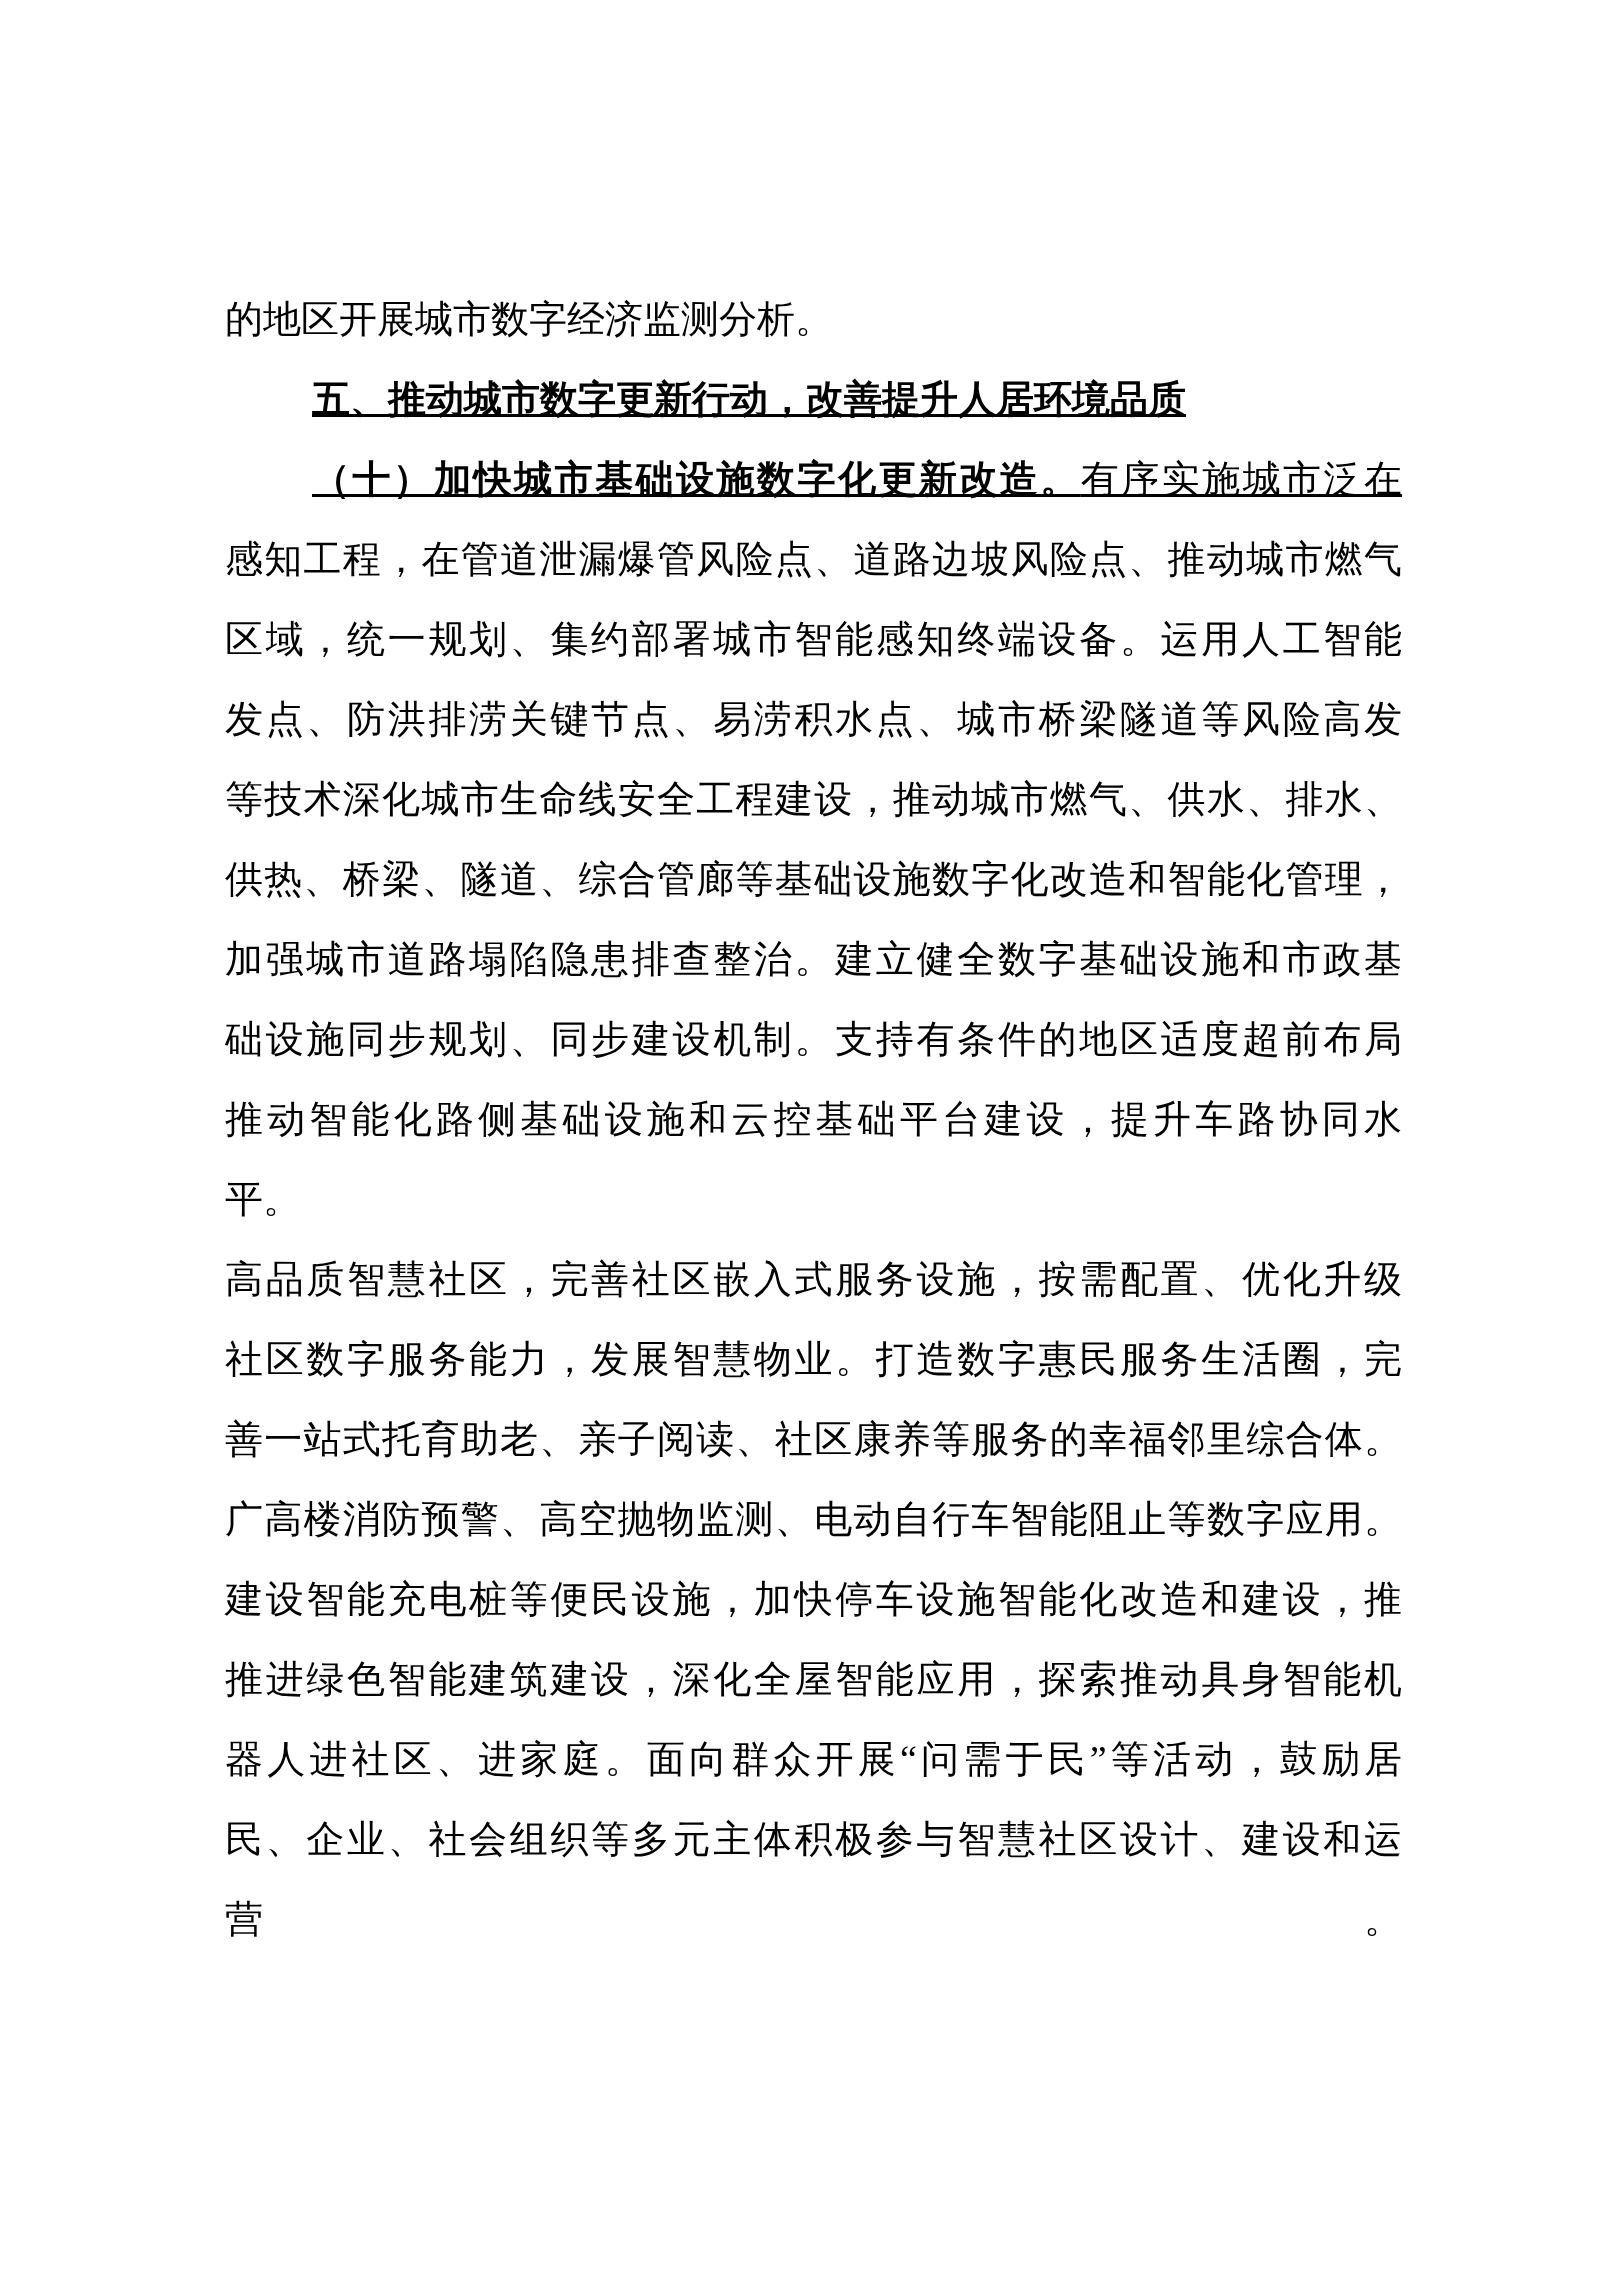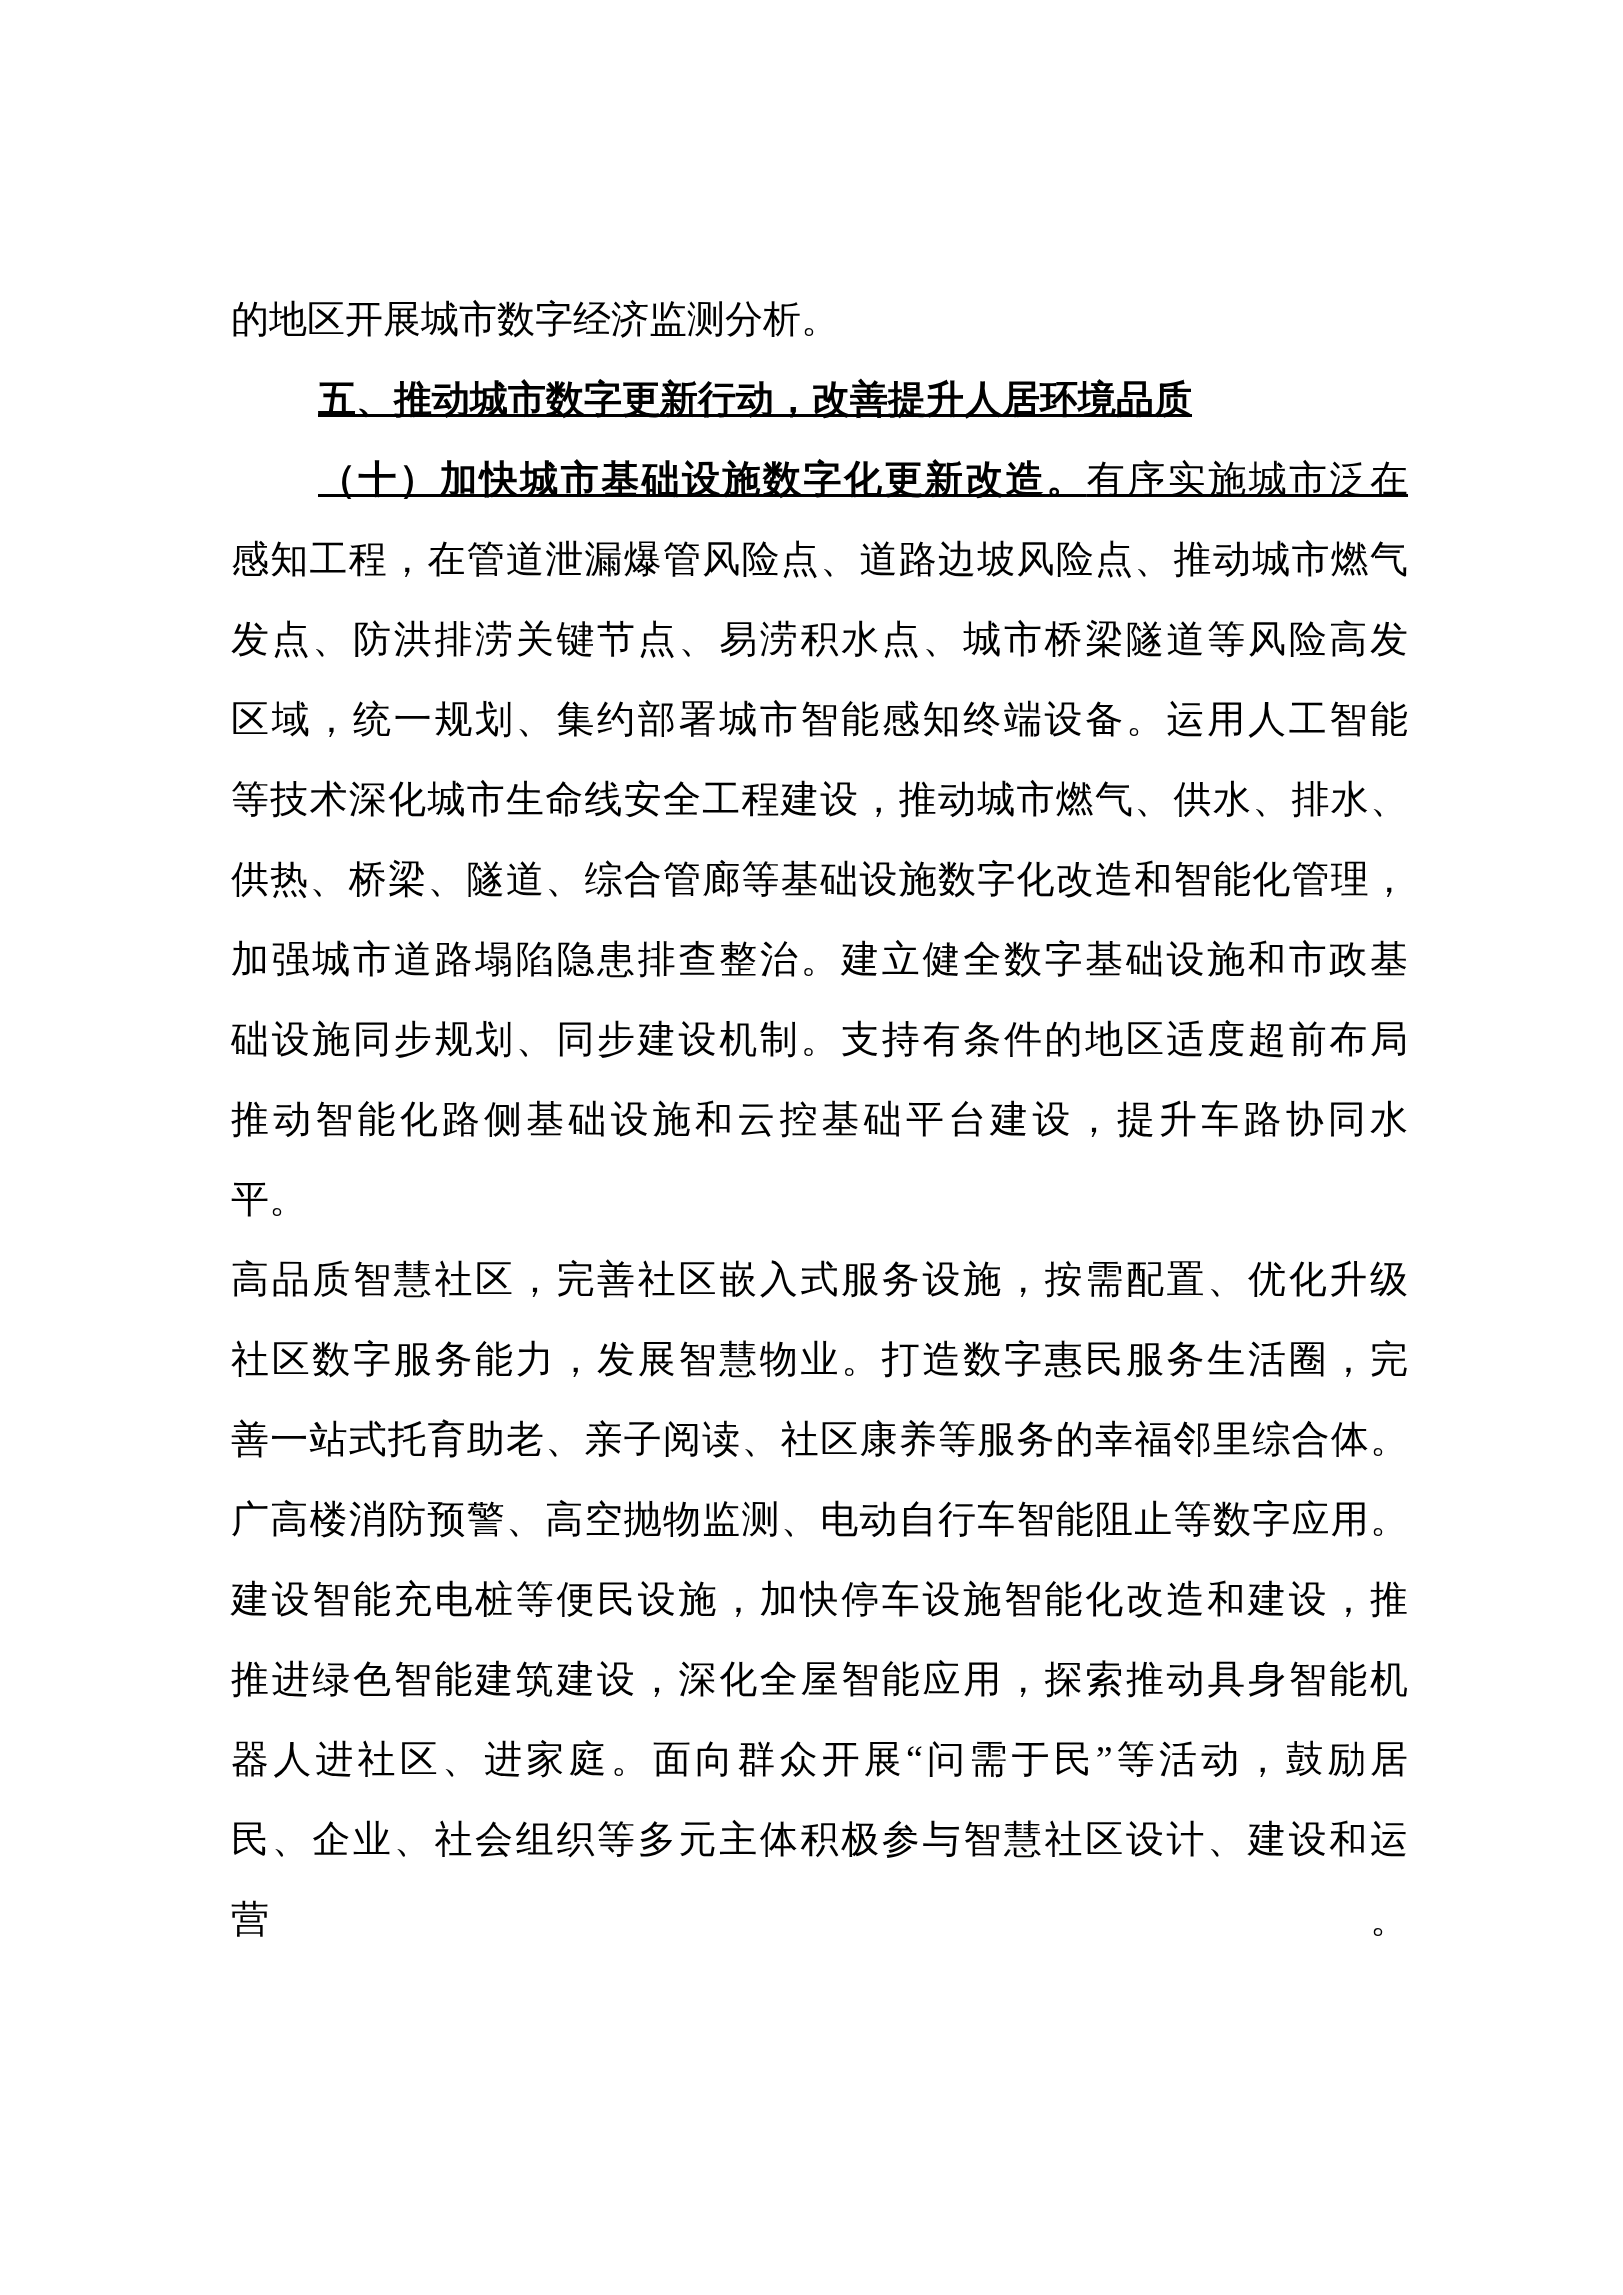--- a/index.html
+++ b/index.html
@@ -18,21 +18,20 @@
   }
   .text-block {
     position: absolute;
     left: 225px;
     top: 279px;
     width: 1177px;
     font-size: 38px;
     line-height: 80px;
     text-align: justify;
     text-justify: inter-character;
-    margin-left: 6px;
   }
   .line {
     text-align: justify;
     text-justify: inter-character;
     text-align-last: left;
   }
   .line.stretch {
     text-align-last: justify;
   }
   .line.indent {
@@ -53,22 +52,22 @@
 </style>
 </head>
 <body>
 
 <div class="page">
   <div class="text-block">
       <div class="line"><span class="seg-regular">的地区开展城市数字经济监测分析。</span></div>
       <div class="line indent heading-line"><span class="seg-bold">五、推动城市数字更新行动，改善提升人居环境品质</span></div>
       <div class="line stretch indent"><span class="seg-bold">（十）加快城市基础设施数字化更新改造。</span><span class="seg-regular">有序实施城市泛在</span></div>
       <div class="line stretch"><span class="seg-regular">感知工程，在管道泄漏爆管风险点、道路边坡风险点、推动城市燃气</span></div>
+      <div class="line stretch"><span class="seg-regular">区域，统一规划、集约部署城市智能感知终端设备。运用人工智能</span></div>
       <div class="line stretch"><span class="seg-regular">发点、防洪排涝关键节点、易涝积水点、城市桥梁隧道等风险高发</span></div>
-      <div class="line stretch"><span class="seg-regular">区域，统一规划、集约部署城市智能感知终端设备。运用人工智能</span></div>
       <div class="line stretch"><span class="seg-regular">等技术深化城市生命线安全工程建设，推动城市燃气、供水、排水、</span></div>
       <div class="line stretch"><span class="seg-regular">供热、桥梁、隧道、综合管廊等基础设施数字化改造和智能化管理，</span></div>
       <div class="line stretch"><span class="seg-regular">加强城市道路塌陷隐患排查整治。建立健全数字基础设施和市政基</span></div>
       <div class="line stretch"><span class="seg-regular">础设施同步规划、同步建设机制。支持有条件的地区适度超前布局</span></div>
       <div class="line stretch"><span class="seg-regular">推动智能化路侧基础设施和云控基础平台建设，提升车路协同水</span></div>
       <div class="line"><span class="seg-regular">平。</span></div>
       <div class="line stretch"><span class="seg-regular">高品质智慧社区，完善社区嵌入式服务设施，按需配置、优化升级</span></div>
       <div class="line stretch"><span class="seg-regular">社区数字服务能力，发展智慧物业。打造数字惠民服务生活圈，完</span></div>
       <div class="line stretch"><span class="seg-regular">善一站式托育助老、亲子阅读、社区康养等服务的幸福邻里综合体。</span></div>
       <div class="line stretch"><span class="seg-regular">广高楼消防预警、高空抛物监测、电动自行车智能阻止等数字应用。</span></div>

